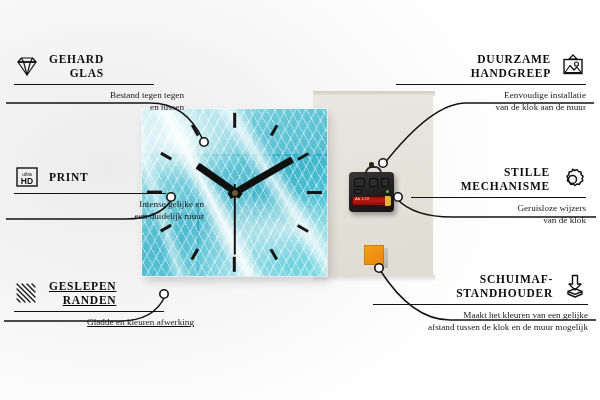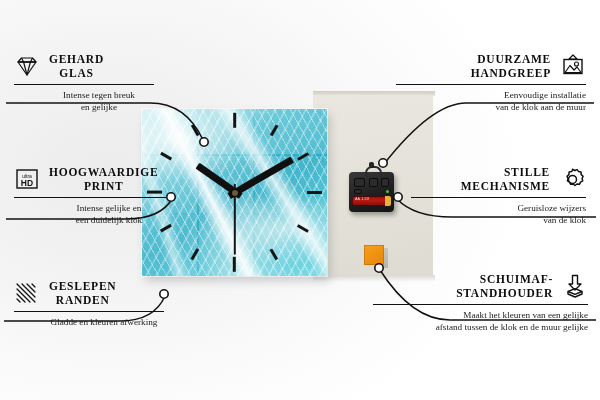--- a/index.html
+++ b/index.html
@@ -110,21 +110,21 @@
   
   .callout{position:absolute;}
   .co-head{display:flex;align-items:center;gap:9px;}
   .co-title{
     font-family:"Liberation Serif",serif;font-weight:bold;font-size:11.5px;
     letter-spacing:.75px;color:#0d0d0d;line-height:1.22;text-transform:uppercase;
   }
   .co-rule{height:1.4px;background:#111;margin:4px 0 5px 0;}
   .co-sub{font-size:9.2px;line-height:1.28;color:#1c1c1c;font-family:"Liberation Serif",serif;}
   .left .co-head{justify-content:flex-start;}
-  .left .co-title,.left .co-sub{text-align:center;}
+  .left .co-title,.left .co-sub{text-align:right;}
   .right .co-head{justify-content:flex-end;}
   .right .co-title,.right .co-sub{text-align:right;}
   .ic{flex:0 0 auto;display:block;}
 </style>
 </head>
 <body>
 
 <div id="stage">
 
   <div id="wall-edge"></div>
@@ -211,45 +211,44 @@
           <path d="M4,8 L22,8"></path>
         </g>
       </svg>
       <div class="co-title">
         <div>GEHARD</div>
         <div>GLAS</div>
       </div>
     </div>
     <div class="co-rule" style="width:140px;"></div>
     <div class="co-sub">
-      <div>Intense tegen breuk</div>
-      <div>en gelijke</div>
+      <div>Bestand tegen tegen</div>
+      <div>en tussen</div>
     </div>
   </div>
 
   <div class="callout left" style="left:14px;top:165px;width:190px;">
     <div class="co-head">
       <svg class="ic" width="26" height="24" viewBox="0 0 26 24">
         <rect x="3" y="3" width="20" height="18" fill="none" stroke="#111" stroke-width="1.4"></rect>
         <text x="13" y="11" font-family="Liberation Sans, sans-serif" font-size="5" text-anchor="middle" fill="#111">ultra</text>
         <text x="13" y="19" font-family="Liberation Sans, sans-serif" font-size="8.5" font-weight="bold" text-anchor="middle" fill="#111">HD</text>
       </svg>
       <div class="co-title">
-        <div>HOOGWAARDIGE</div>
         <div>PRINT</div>
       </div>
     </div>
     <div class="co-rule" style="width:152px;"></div>
     <div class="co-sub">
       <div>Intense gelijke en</div>
-      <div>een duidelijk klok</div>
-    </div>
-  </div>
-
-  <div class="callout left" style="left:14px;top:279px;width:180px;">
+      <div>een duidelijk muur</div>
+    </div>
+  </div>
+
+  <div class="callout left" style="left:14px;top:279px;width:180px;text-decoration:underline;">
     <div class="co-head">
       <svg class="ic" width="26" height="24" viewBox="0 0 26 24">
         <g stroke="#111" stroke-width="1.25" stroke-linecap="round">
           <line x1="3" y1="3" x2="21" y2="21"></line>
           <line x1="3" y1="8" x2="16" y2="21"></line>
           <line x1="3" y1="13" x2="11" y2="21"></line>
           <line x1="3" y1="18" x2="6" y2="21"></line>
           <line x1="8" y1="3" x2="21" y2="16"></line>
           <line x1="13" y1="3" x2="21" y2="11"></line>
           <line x1="18" y1="3" x2="21" y2="6"></line>
@@ -316,17 +315,17 @@
         <g fill="none" stroke="#111" stroke-width="1.4" stroke-linejoin="round">
           <path d="M10.5,1.5 L15.5,1.5 L15.5,10 L19,10 L13,16 L7,10 L10.5,10 Z"></path>
           <path d="M6,17.5 L13,14.6 L20,17.5 L13,20.4 Z"></path>
           <path d="M6,17.5 L6,20 L13,23 L20,20 L20,17.5"></path>
         </g>
       </svg>
     </div>
     <div class="co-rule" style="width:100%;"></div>
     <div class="co-sub">
       <div>Maakt het kleuren van een gelijke</div>
-      <div>afstand tussen de klok en de muur gelijke</div>
+      <div>afstand tussen de klok en de muur mogelijk</div>
     </div>
   </div>
 
 </div>
 
 </body></html>

